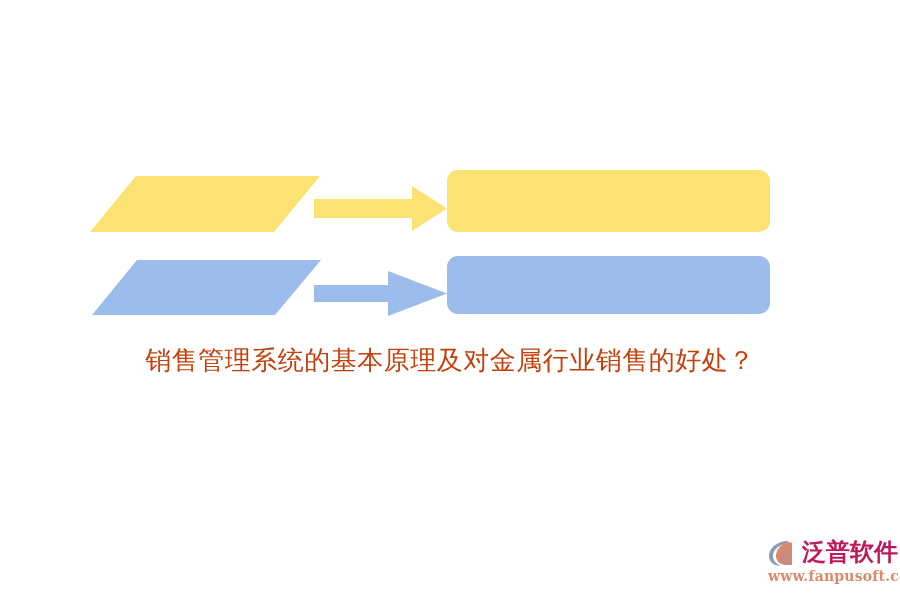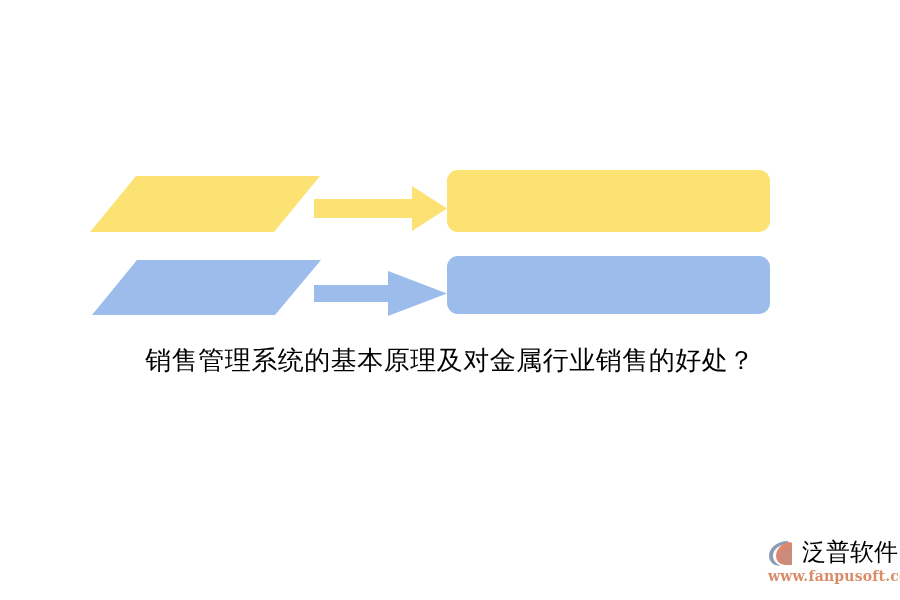--- a/index.html
+++ b/index.html
@@ -37,21 +37,21 @@
   #caption {
     position: absolute;
     left: 0;
     top: 341px;
     width: 900px;
     text-align: center;
     font-family: "DejaVu Serif", "Liberation Serif", serif;
     font-size: 26px;
     line-height: 38px;
     letter-spacing: 0.5px;
-    color: #000000;
+    color: #c2410c;
     white-space: nowrap;
   }
 
   
   #watermark {
     position: absolute;
     left: 766px;
     top: 534px;
     width: 128px;
     height: 56px;
@@ -63,22 +63,22 @@
   }
   #watermark .wm-mark {
     width: 34px;
     height: 32px;
     flex: 0 0 34px;
     margin-right: 2px;
   }
   #watermark .wm-name {
     font-family: "DejaVu Sans", "Liberation Sans", sans-serif;
     font-size: 24px;
-    font-weight: normal;
-    color: #000000;
+    font-weight: bold;
+    color: #be185d;
     letter-spacing: 0px;
     line-height: 30px;
     white-space: nowrap;
   }
   #watermark .wm-url {
     font-family: "DejaVu Serif", "Liberation Serif", serif;
     font-size: 14px;
     font-weight: bold;
     color: #d98c6a;
     letter-spacing: 0.2px;

